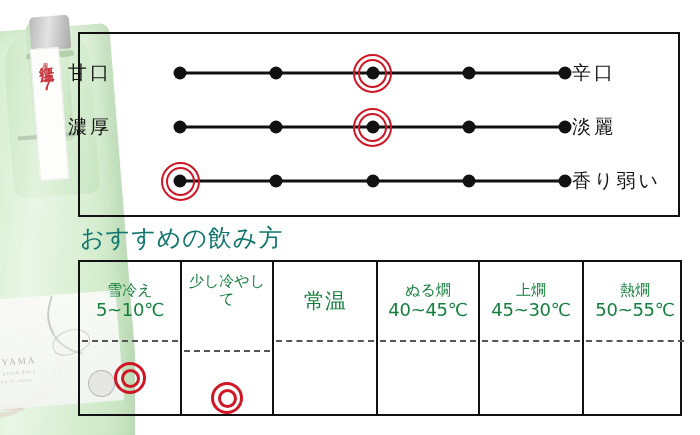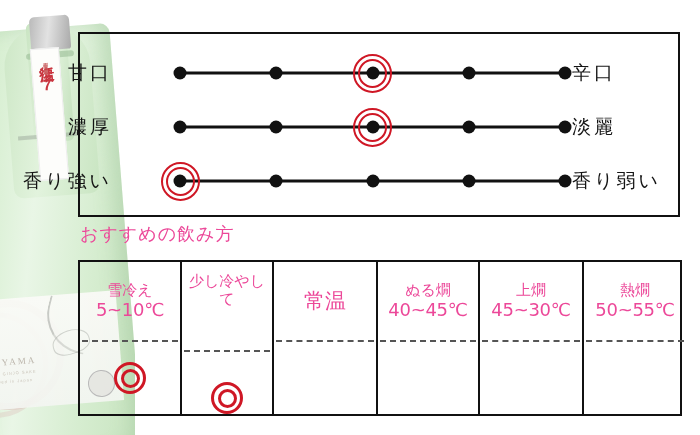--- a/index.html
+++ b/index.html
@@ -127,38 +127,38 @@
     content:"";position:absolute;left:50%;top:50%;width:25px;height:25px;
     border:2.5px solid #cf1725;border-radius:50%;transform:translate(-50%,-50%);
   }
   .node.marked::after{
     content:"";position:absolute;left:50%;top:50%;width:35px;height:35px;
     border:2.5px solid #cf1725;border-radius:50%;transform:translate(-50%,-50%);
   }
 
   
   .section-heading{
-    position:absolute;left:80px;top:222px;font-size:18px;color:#ec4899;
+    position:absolute;left:80px;top:222px;font-size:24px;color:#0f766e;
     font-family:"DejaVu Sans",sans-serif;letter-spacing:1px;
   }
 
   
   .temp-table{
     position:absolute;left:78px;top:260px;width:600px;height:152px;
     border:2px solid #111;display:flex;background:transparent;
   }
   .temp-col{
     flex:0 0 auto;border-right:2px solid #111;position:relative;
     display:flex;flex-direction:column;
   }
   .temp-col:last-child{border-right:none;}
   .temp-head{
     height:78px;display:flex;flex-direction:column;align-items:center;
     justify-content:center;text-align:center;line-height:1.18;
-    font-family:"DejaVu Sans",sans-serif;color:#ec4899;
+    font-family:"DejaVu Sans",sans-serif;color:#15803d;
   }
   .temp-head .name{font-size:15px;}
   .temp-head .range{font-size:18px;letter-spacing:-.3px;}
   .temp-head.single .name{font-size:21px;}
   .divider{
     border-top:2px dashed #555;margin:0 2px;
   }
   .temp-body{
     flex:1;display:flex;align-items:center;justify-content:center;
   }
@@ -214,21 +214,20 @@
       <span class="scale-left-label">濃厚</span>
       <div class="track"></div>
       <div class="node" style="left: 100px;"></div>
       <div class="node" style="left: 196.25px;"></div>
       <div class="node marked" style="left: 292.5px;"></div>
       <div class="node" style="left: 388.75px;"></div>
       <div class="node" style="left: 485px;"></div>
       <span class="scale-right-label">淡麗</span>
     </div>
     <div class="scale-row" style="top: 124px;">
-      <span class="scale-left-label">香り強い</span>
       <div class="track"></div>
       <div class="node marked" style="left: 100px;"></div>
       <div class="node" style="left: 196.25px;"></div>
       <div class="node" style="left: 292.5px;"></div>
       <div class="node" style="left: 388.75px;"></div>
       <div class="node" style="left: 485px;"></div>
       <span class="scale-right-label">香り弱い</span>
     </div>
   </div>
 

